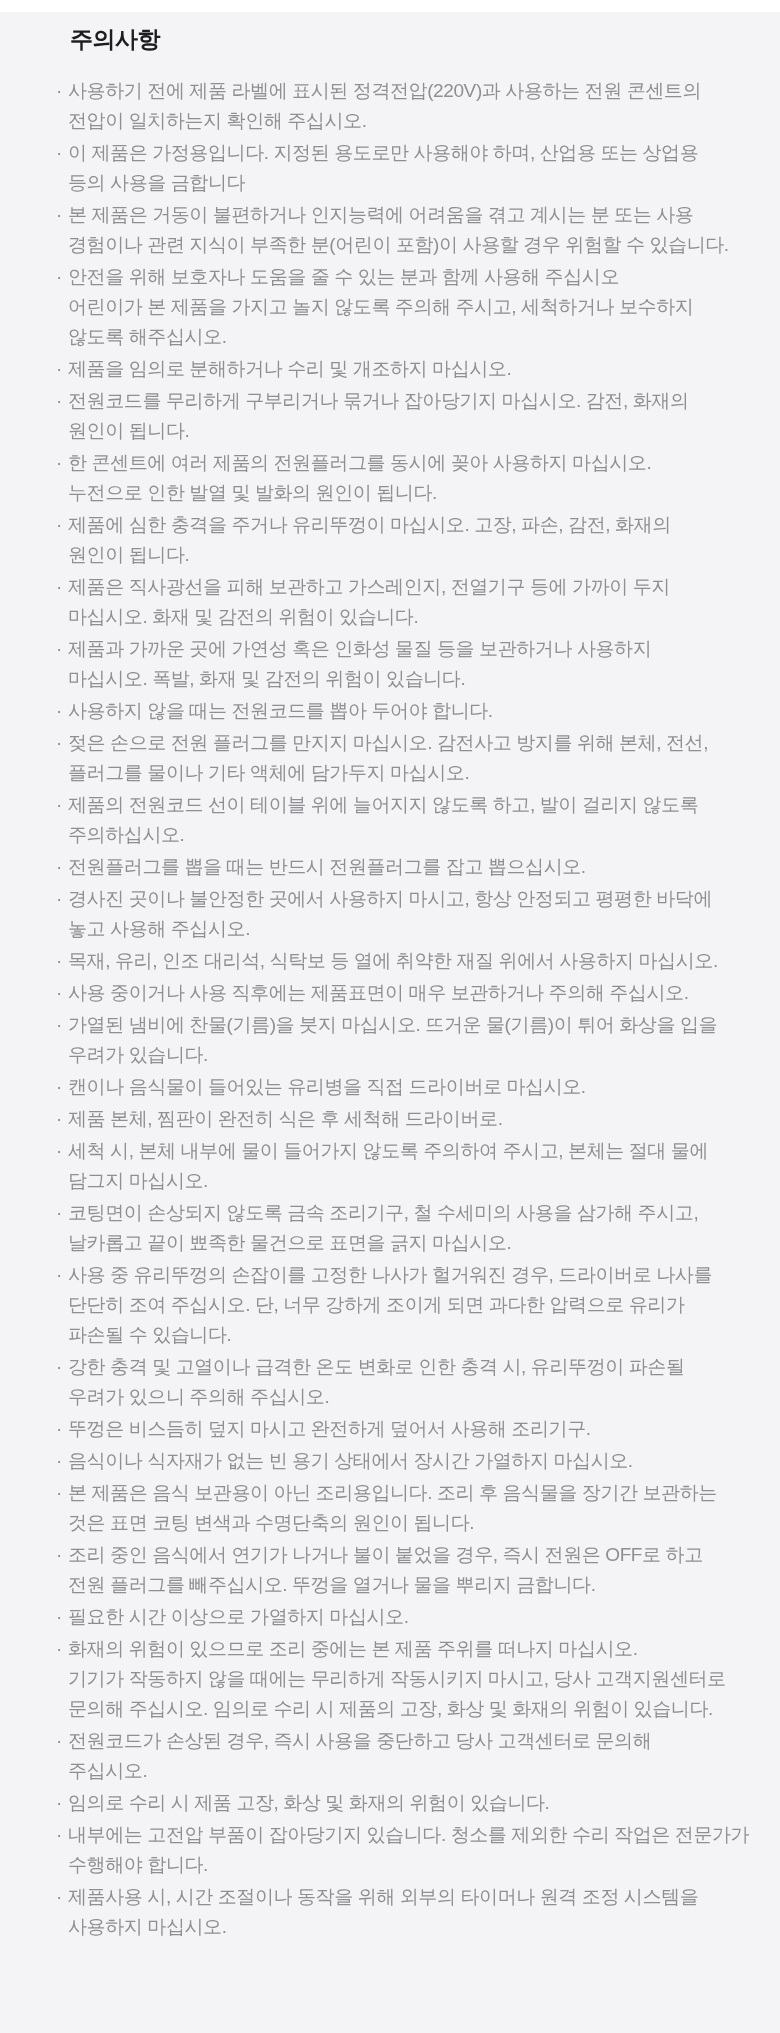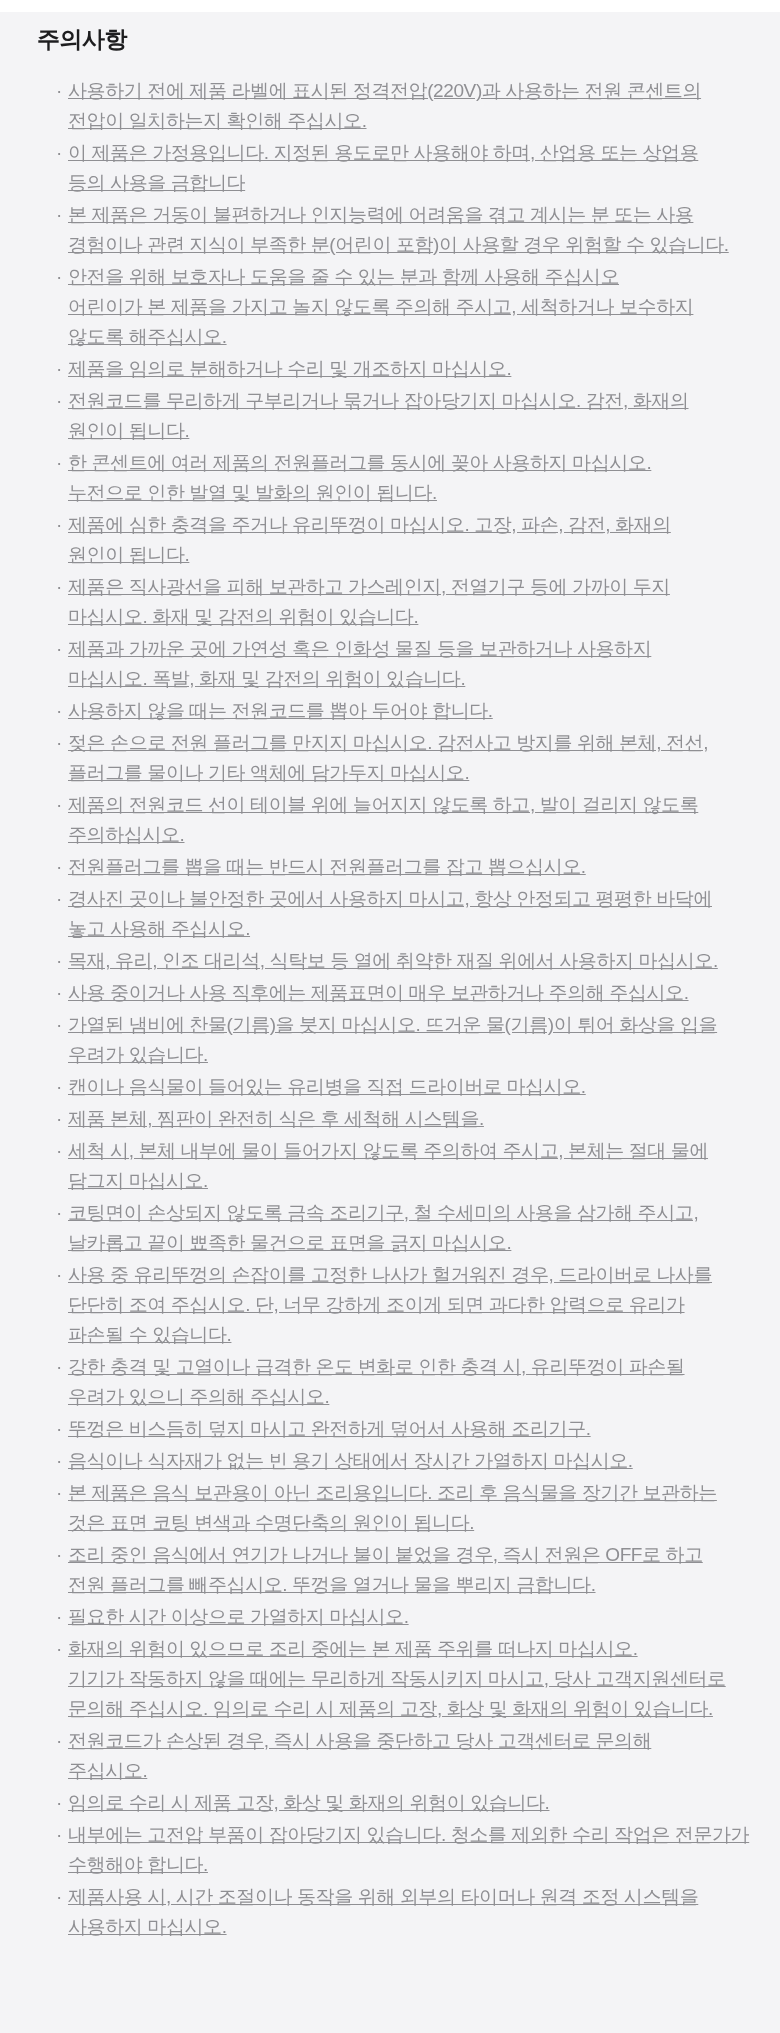--- a/index.html
+++ b/index.html
@@ -18,21 +18,21 @@
     overflow:hidden;
   }
   .panel{
     margin-top:12px;
     background:var(--bg-panel);
     width:780px;
     height:2021px;
     padding-top:12px;
   }
   .section-title{
-    margin-left:37px;
+    margin-left:70px;
     margin-bottom:22px;
     font-size:23px;
     font-weight:bold;
     line-height:30px;
     color:var(--title);
     letter-spacing:-0.5px;
   }
   ul.precautions{
     list-style:none;
     padding-left:56px;
@@ -52,21 +52,20 @@
     width:12px;
     text-align:left;
     color:var(--text);
     font-size:19px;
     line-height:30px;
   }
   .item-text{
     flex:1;
     white-space:pre-line;
     word-break:keep-all;
-    text-decoration:underline;
   }
 </style>
 </head>
 <body>
 
 <div class="panel">
   <h2 class="section-title">주의사항</h2>
 
   <ul class="precautions">
   <li>
@@ -173,21 +172,21 @@
 우려가 있습니다.</span>
   </li>
 
   <li>
     <span class="bullet">·</span>
     <span class="item-text">캔이나 음식물이 들어있는 유리병을 직접 드라이버로 마십시오.</span>
   </li>
 
   <li>
     <span class="bullet">·</span>
-    <span class="item-text">제품 본체, 찜판이 완전히 식은 후 세척해 시스템을.</span>
+    <span class="item-text">제품 본체, 찜판이 완전히 식은 후 세척해 드라이버로.</span>
   </li>
 
   <li>
     <span class="bullet">·</span>
     <span class="item-text">세척 시, 본체 내부에 물이 들어가지 않도록 주의하여 주시고, 본체는 절대 물에
 담그지 마십시오.</span>
   </li>
 
   <li>
     <span class="bullet">·</span>

